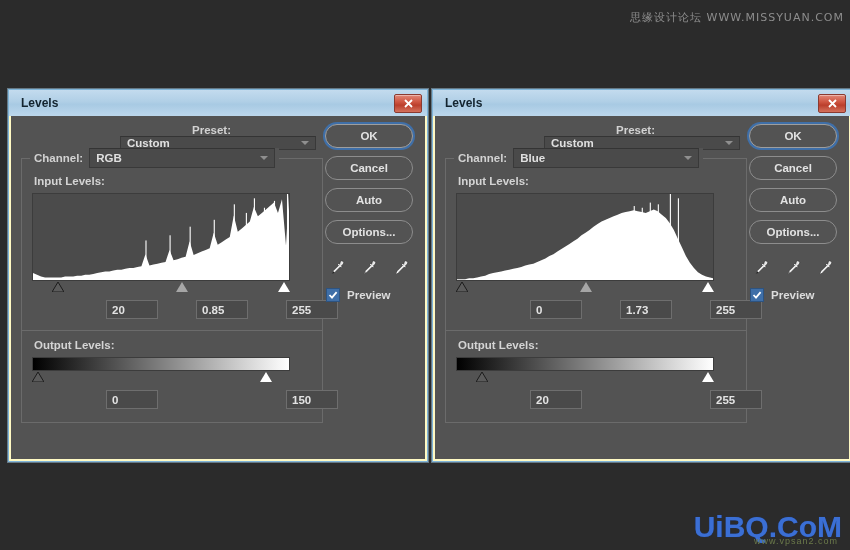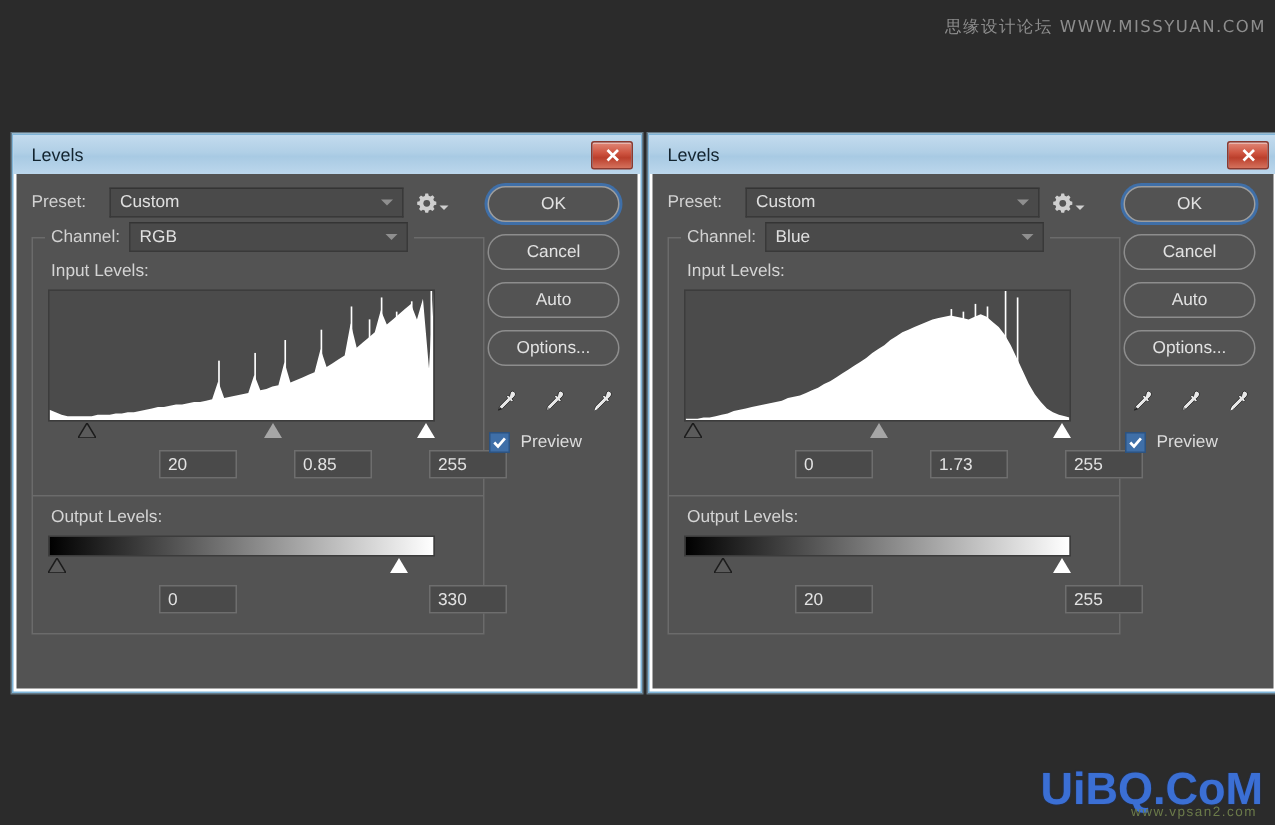--- a/index.html
+++ b/index.html
@@ -27,23 +27,24 @@
   }
   .watermark-bottom .sub{
     position:absolute;right:4px;bottom:-2px;
     font-size:9px;font-weight:normal;color:#6b7a4a;
     text-shadow:none;letter-spacing:1px;text-align:center;
   }
 
   
   .dialog{
     position:absolute;
-    background:#ffffff;
+    background:#fef9c3;
     border:1px solid #7fb4d8;
     box-shadow:0 0 0 1px rgba(160,200,225,.5);
+    font-weight:bold;
   }
   .titlebar{
     height:26px;
     background:linear-gradient(to bottom,#c3dbee 0%,#b0cfe6 45%,#a8cae3 55%,#bcd7ec 100%);
     display:flex;align-items:center;
     padding:0 4px 0 12px;
     position:relative;
   }
   .title-text{
     font-size:12px;color:#13242f;
@@ -61,21 +62,21 @@
   }
   .dlg-body{
     background:#535353;
     margin:0 2px 2px 2px;
     padding:8px 10px 10px 10px;
     position:relative;
     height:calc(100% - 26px - 2px);
     box-sizing:border-box;
   }
 
-  .row-preset{display:flex;align-items:center;height:22px;margin-bottom:12px;}
+  .row-preset{display:flex;align-items:center;height:22px;margin-bottom:12px;flex-direction:column;}
   .lbl{font-size:11.5px;color:#d2d2d2;}
   .preset-label{width:52px;}
   .select{
     background:#4a4a4a;
     border:1px solid #393939;
     border-top-color:#343434;
     height:20px;
     display:flex;align-items:center;
     padding:0 6px;
     font-size:11.5px;color:#e0e0e0;
@@ -285,21 +286,21 @@
 
       <div class="slider-track">
         <svg class="tri-outline" id="out0-shadow" style="left:0;" viewBox="0 0 12 10">
           <path d="M6 0 L12 10 L0 10 Z" fill="#5b5b5b" stroke="#1c1c1c" stroke-width="1"></path>
         </svg>
         <div class="tri" id="out0-high" style="left: 228.16px;"></div>
       </div>
 
       <div class="num-row">
         <div class="numbox" style="left:42px;">0</div>
-        <div class="numbox" style="left:222px;">330</div>
+        <div class="numbox" style="left:222px;">150</div>
       </div>
     </div>
 
     <div class="btncol">
       <div class="btn primary">OK</div>
       <div class="btn">Cancel</div>
       <div class="btn">Auto</div>
       <div class="btn">Options...</div>
 
       <div class="droppers">

